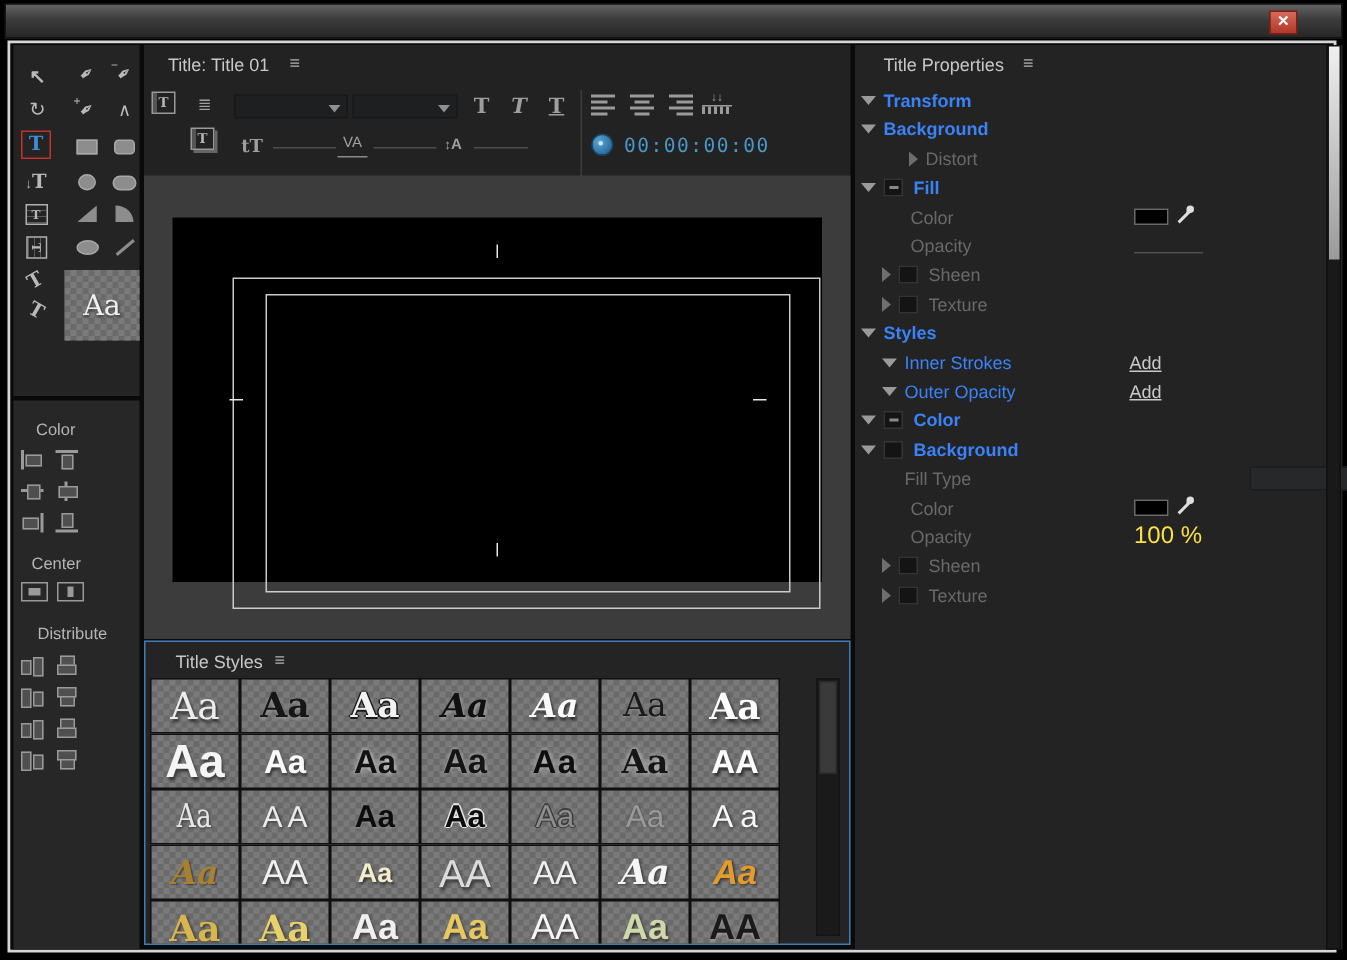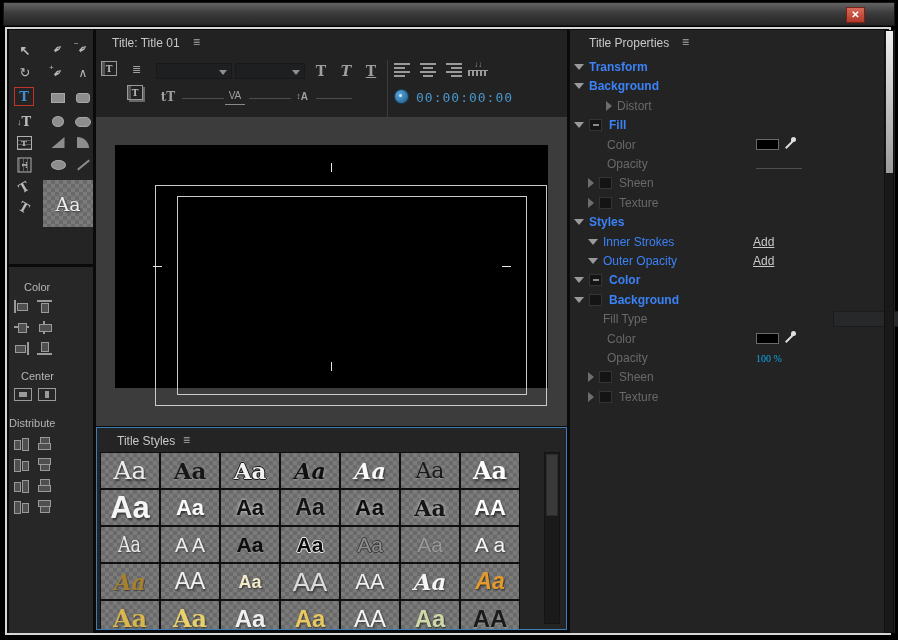--- a/index.html
+++ b/index.html
@@ -129,21 +129,21 @@
   .plabel { font-size:12px; color:#3b82f6; }
   .plabel.b { font-weight:bold; }
   .plabel.dim { color:#696969; }
   .pctl { position:absolute; left:186px; }
   .cswatch { width:23px; height:11px; background:#000; border:1px solid #6a6a6a; }
   .eyedrop { position:absolute; left:213px; top:1px; width:14px; height:14px; }
   .eyedrop::before { content:''; position:absolute; left:6px; top:1px; width:2px; height:12px; background:#dedede; transform:rotate(45deg); }
   .eyedrop::after { content:''; position:absolute; right:1px; top:0; width:5px; height:5px; background:#dedede; border-radius:50% 50% 50% 0; }
   .pline { width:46px; height:1px; background:#4f4f4f; margin-top:8px; }
   .pdd { width:126px; height:16px; background:#26282a; border:1px solid #1c1c1c; position:relative; }
-  .pvalue { font-size:10px; color:#0ea5e9;font-family:Liberation Serif, serif; }
+  .pvalue { font-size:16px; color:#fde047; }
   .plink { position:absolute; left:183px; font-size:12px; color:#c9c9c9; text-decoration:underline; }
   #props-scroll { left:314px; top:0px; width:10px; height:603px; background:#191919; border:1px solid #101010; }
   #props-thumb { position:absolute; left:1px; top:0px; width:7px; height:142px; background:linear-gradient(180deg,#efefef,#9a9a9a); }
 </style>
 </head>
 <body>
 
 <div class="win">
   <div class="titlebar">
     <div class="close-btn">✕</div>
@@ -233,21 +233,21 @@
       <span class="alico al-top" style="left:28px;top:33px"></span>
       <span class="alico al-vc" style="left:5px;top:54px"></span>
       <span class="alico al-hc" style="left:28px;top:54px"></span>
       <span class="alico al-right" style="left:5px;top:75px"></span>
       <span class="alico al-bot" style="left:28px;top:75px"></span>
 
       <span class="sec-label" style="left:12px;top:103px">Center</span>
       <span class="ctr" style="left:5px;top:121px"></span>
       <span class="ctr ctr2" style="left:29px;top:121px"></span>
 
-      <span class="sec-label" style="left:0;top:150px">Distribute</span>
+      <span class="sec-label" style="left:16px;top:150px">Distribute</span>
       <span class="dst dst-h" style="left:5px;top:170px"></span>
       <span class="dst dst-v" style="left:28px;top:170px"></span>
       <span class="dst dst-h2" style="left:5px;top:191px"></span>
       <span class="dst dst-v2" style="left:28px;top:191px"></span>
       <span class="dst dst-h" style="left:5px;top:212px"></span>
       <span class="dst dst-v" style="left:28px;top:212px"></span>
       <span class="dst dst-h2" style="left:5px;top:233px"></span>
       <span class="dst dst-v2" style="left:28px;top:233px"></span>
     </div>
 

